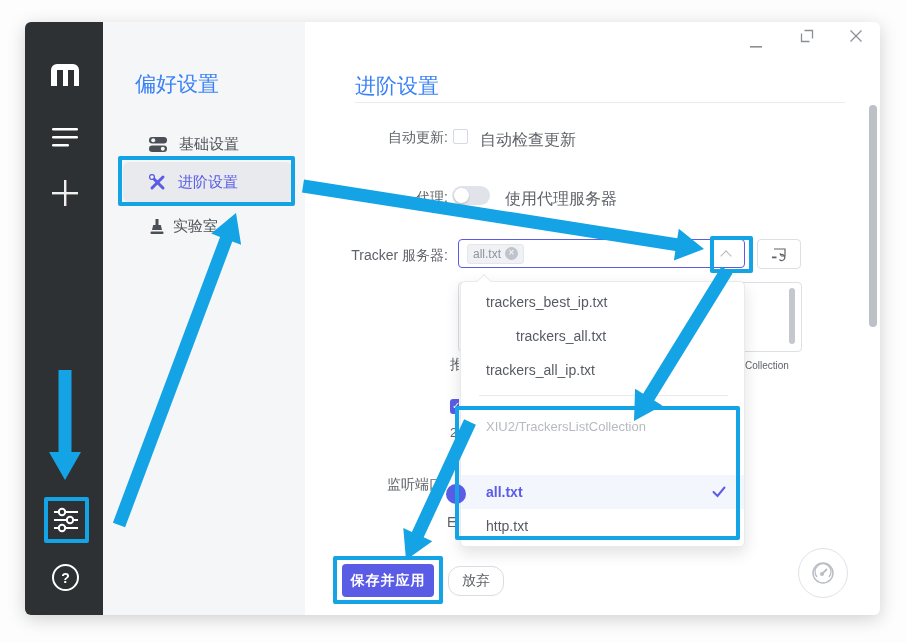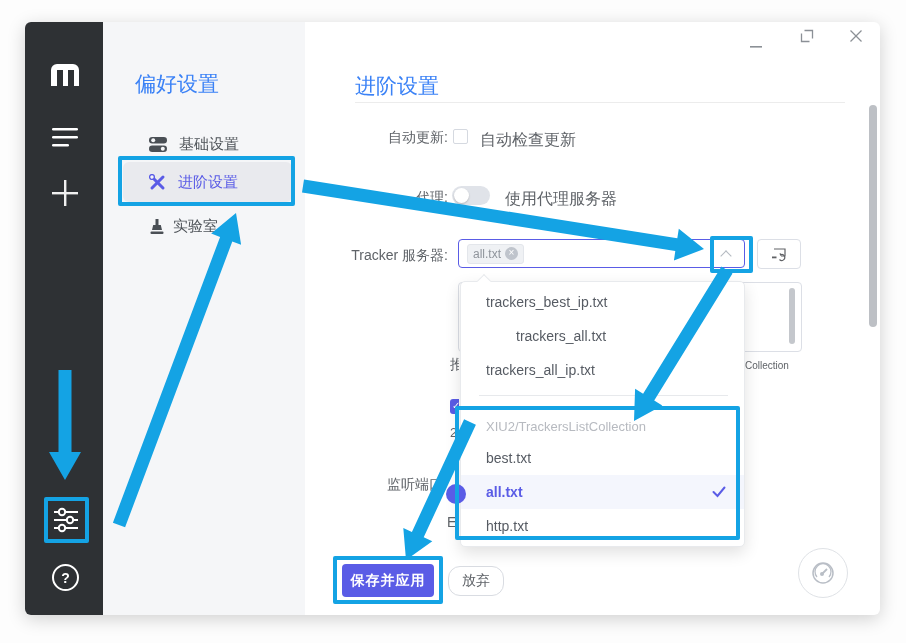--- a/index.html
+++ b/index.html
@@ -236,21 +236,20 @@
   <div class="abs" style="left:446px; top:484px; width:20px; height:20px; background:#5a5ce6; border-radius:50%; z-index:55;"></div>
   <div class="frag" style="left:447px; top:514px; width:10px; height:17px;">E</div>
 
   <div class="dropdown">
     <div class="dd-caret"></div>
     <div class="dd-item" style="top:3px;">trackers_best_ip.txt</div>
     <div class="dd-item" style="top:37px;margin-left:30px;">trackers_all.txt</div>
     <div class="dd-item" style="top:71px;">trackers_all_ip.txt</div>
     <div class="dd-divider" style="top:113px;"></div>
     <div class="dd-group" style="top:133px;">XIU2/TrackersListCollection</div>
-    <div class="dd-item" style="top:159px;">best.txt</div>
     <div class="dd-item selected" style="top:193px;">all.txt</div>
     <div class="abs" style="right:18px; top:202px; z-index:51;">
       <svg width="14" height="12" viewBox="0 0 14 12" fill="none" stroke="#5a5ce6" stroke-width="2" stroke-linecap="round">
         <path d="M1.5 6 L5.5 10 L12.5 1.5"></path>
       </svg>
     </div>
     <div class="dd-item" style="top:227px;">http.txt</div>
   </div>
 
   <div class="btn-primary">保存并应用</div>

